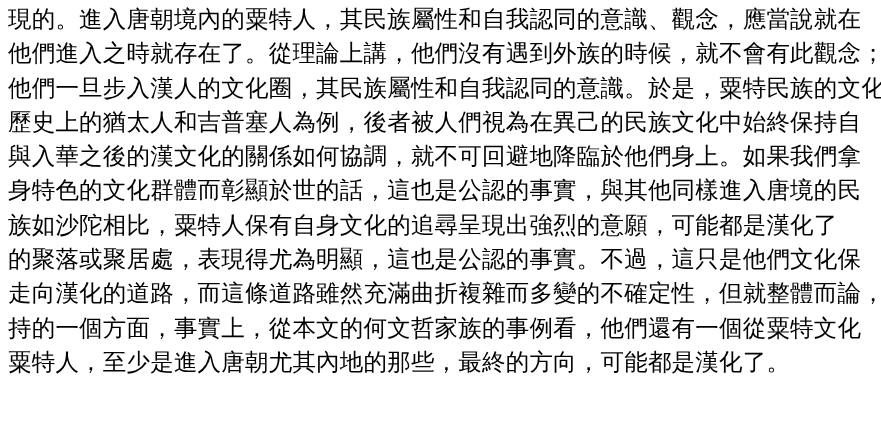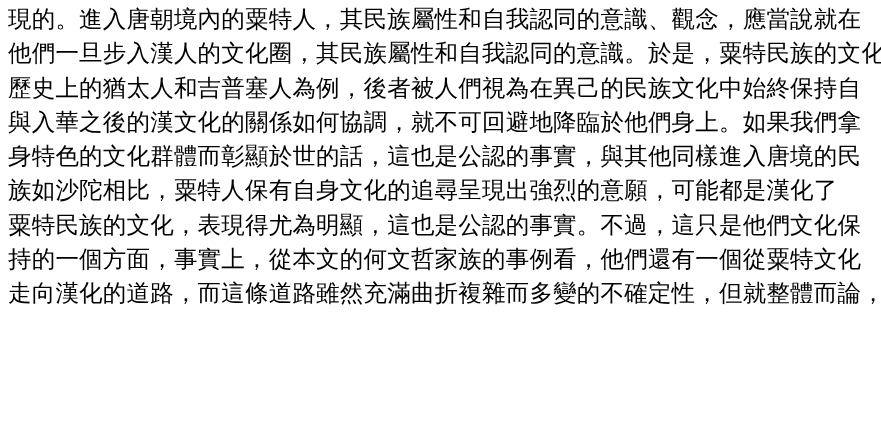--- a/index.html
+++ b/index.html
@@ -50,38 +50,42 @@
 </head>
 <body>
 
 <div id="page">
   <div class="body-text">
     <p>
       <span class="line justify">
           <span>現的。進入唐朝境內的粟特人，其民族屬性和自我認同的意識、觀念，應當說就在</span>
         </span>
       <span class="line justify">
+          <span>他們進入之時就存在了。從理論上講，他們沒有遇到外族的時候，就不會有此觀念；</span>
+        </span>
+      <span class="line justify">
           <span>他們一旦步入漢人的文化圈，其民族屬性和自我認同的意識。於是，粟特民族的文化</span>
         </span>
       <span class="line justify">
           <span>歷史上的猶太人和吉普塞人為例，後者被人們視為在異己的民族文化中始終保持自</span>
         </span>
       <span class="line justify">
           <span>與入華之後的漢文化的關係如何協調，就不可回避地降臨於他們身上。如果我們拿</span>
         </span>
       <span class="line justify">
           <span>身特色的文化群體而彰顯於世的話，這也是公認的事實，與其他同樣進入唐境的民</span>
         </span>
       <span class="line justify">
           <span>族如沙陀相比，粟特人保有自身文化的追尋呈現出強烈的意願，可能都是漢化了</span>
         </span>
       <span class="line justify">
-          <span>粟特民族的文化，表現得尤為明顯，這也是公認的事實。不過，這只是他們文化保</span>
+          <span>的聚落或聚居處，表現得尤為明顯，這也是公認的事實。不過，這只是他們文化保</span>
+        </span>
+      <span class="line justify">
+          <span>走向漢化的道路，而這條道路雖然充滿曲折複雜而多變的不確定性，但就整體而論，</span>
         </span>
       <span class="line justify">
           <span>持的一個方面，事實上，從本文的何文哲家族的事例看，他們還有一個從粟特文化</span>
         </span>
-      <span class="line justify">
-          <span>走向漢化的道路，而這條道路雖然充滿曲折複雜而多變的不確定性，但就整體而論，</span>
-        </span>
+      <span class="line last">粟特人，至少是進入唐朝尤其內地的那些，最終的方向，可能都是漢化了。</span>
     </p>
   </div>
 </div>
 
 </body></html>

